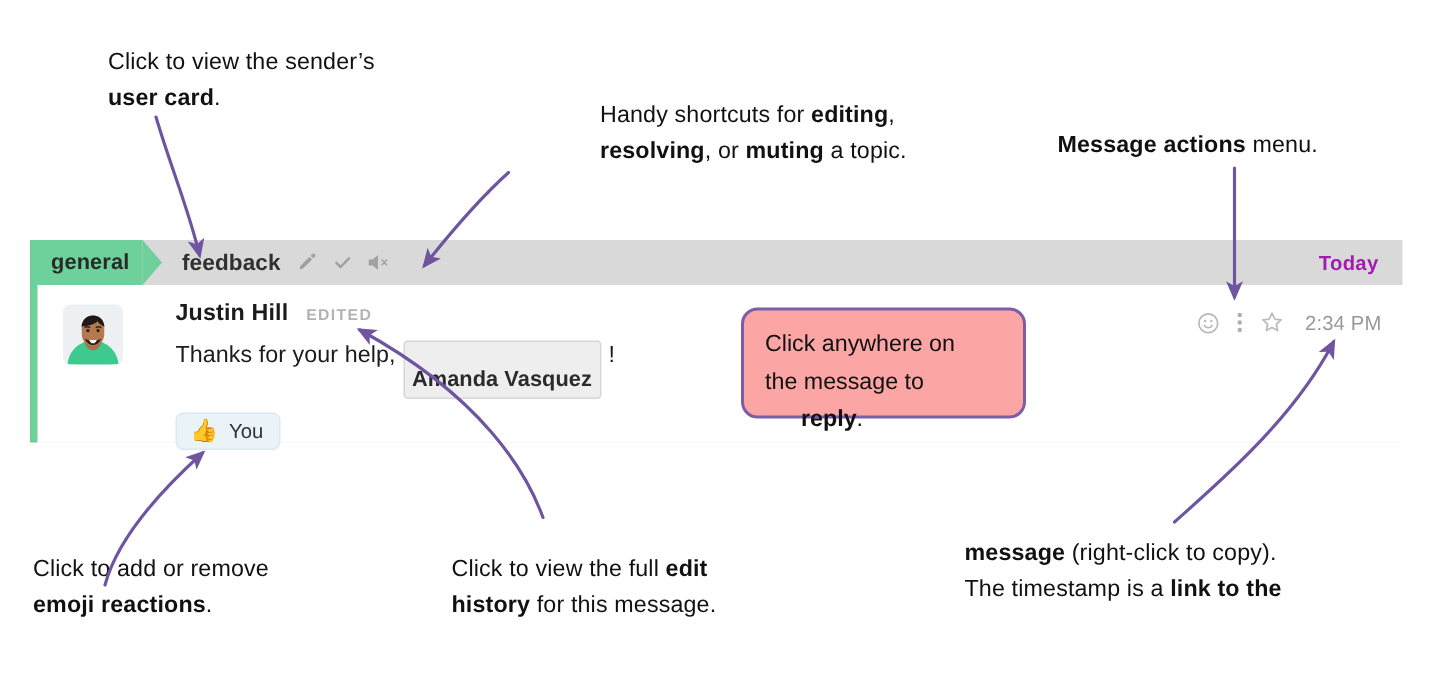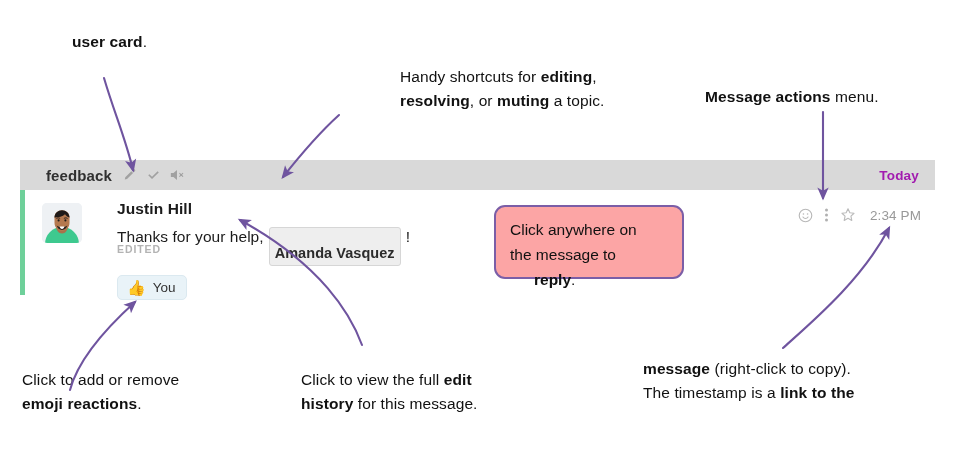--- a/index.html
+++ b/index.html
@@ -143,23 +143,22 @@
 
   #msg-body {
     position: absolute;
     left: 92px;
     top: 10px;
     right: 10px;
   }
   #sender-line {
     display: flex;
     align-items: baseline;
-    gap: 25px;
+    gap: 12px;
     height: 20px;
-    flex-direction: column;
   }
   #sender-name {
     font-size: 15.5px;
     font-weight: 700;
     color: #1b1b1b;
     letter-spacing: 0.1px;
   }
   #edited-marker {
     font-size: 10.5px;
     font-weight: 600;
@@ -227,20 +226,21 @@
     width: 960px;
     height: 451px;
     z-index: 8;
     pointer-events: none;
   }
 </style>
 </head>
 <body>
 
 <div class="annot" id="annot-usercard">
+  <div>Click to view the sender’s</div>
   <div><b>user card</b><span>.</span></div>
 </div>
 
 <div class="annot" id="annot-shortcuts">
   <div><span>Handy shortcuts for </span><b>editing</b><span>,</span></div>
   <div><b>resolving</b><span>, or </span><b>muting</b><span> a topic.</span></div>
 </div>
 
 <div class="annot" id="annot-actions">
   <b>Message actions</b><span> menu.</span>
@@ -262,20 +262,21 @@
 </div>
 
 <div id="callout-reply">
   <div>Click anywhere on</div>
   <div><span>the message to </span><b>reply</b><span>.</span></div>
 </div>
 
 <div id="message-panel">
 
   <div id="recipient-bar">
+    <div class="stream-tag">general</div>
     <div class="topic-name">feedback</div>
     <div class="topic-icons">
       <span>
         <svg width="14" height="14" viewBox="0 0 16 16">
             <path d="M11.6 1.6a1.4 1.4 0 0 1 2 2L12.4 4.8 10.4 2.8 11.6 1.6zM9.5 3.7l2 2L4.6 12.6l-2.6.6.6-2.6L9.5 3.7z" fill="#555"></path>
           </svg>
       </span>
       <span>
         <svg width="15" height="14" viewBox="0 0 16 16">
             <path d="M2 8.4l1.3-1.3 3 3L12.7 3.7 14 5l-7.7 7.7L2 8.4z" fill="#555"></path>

